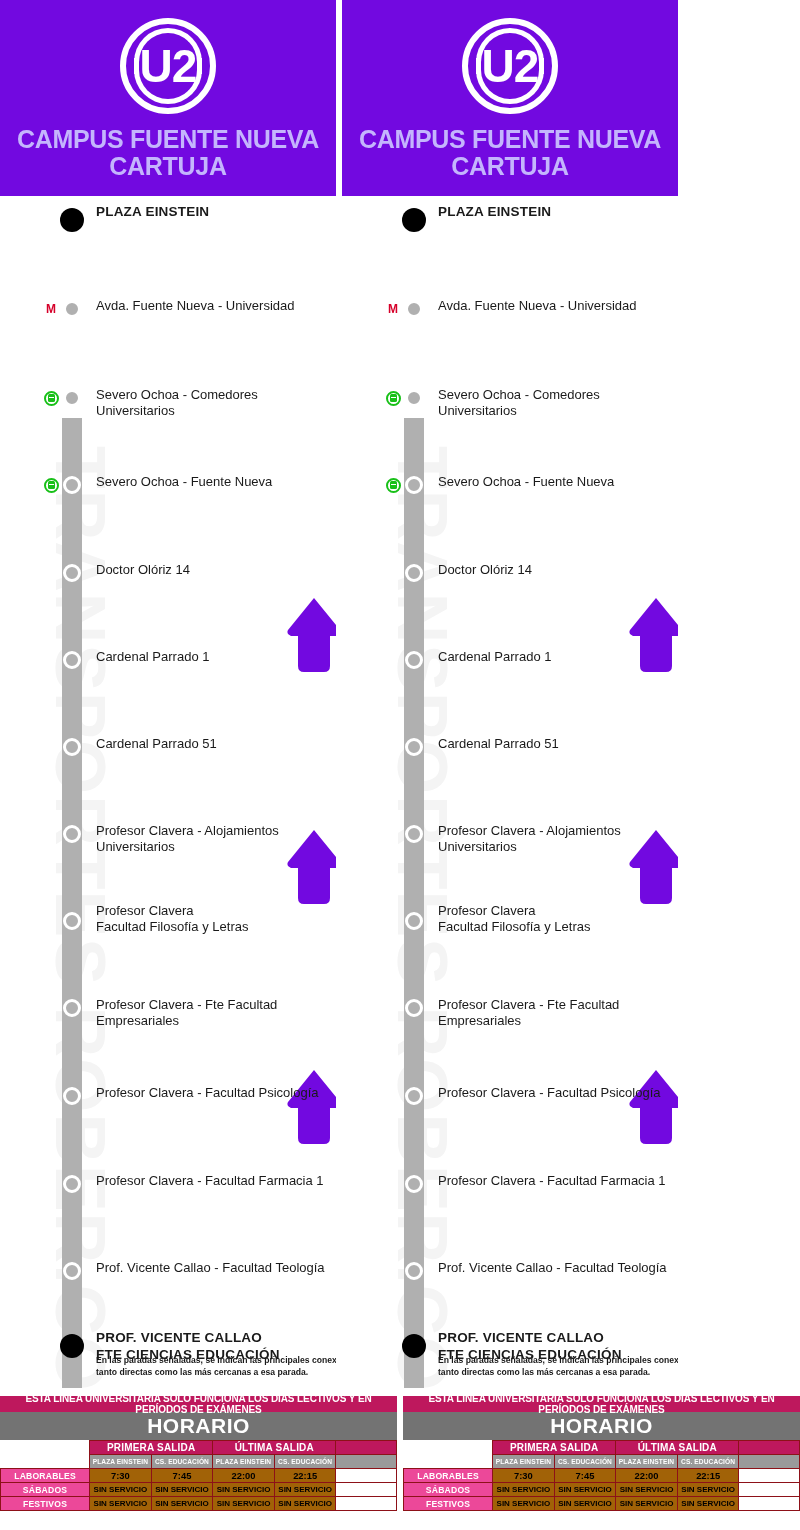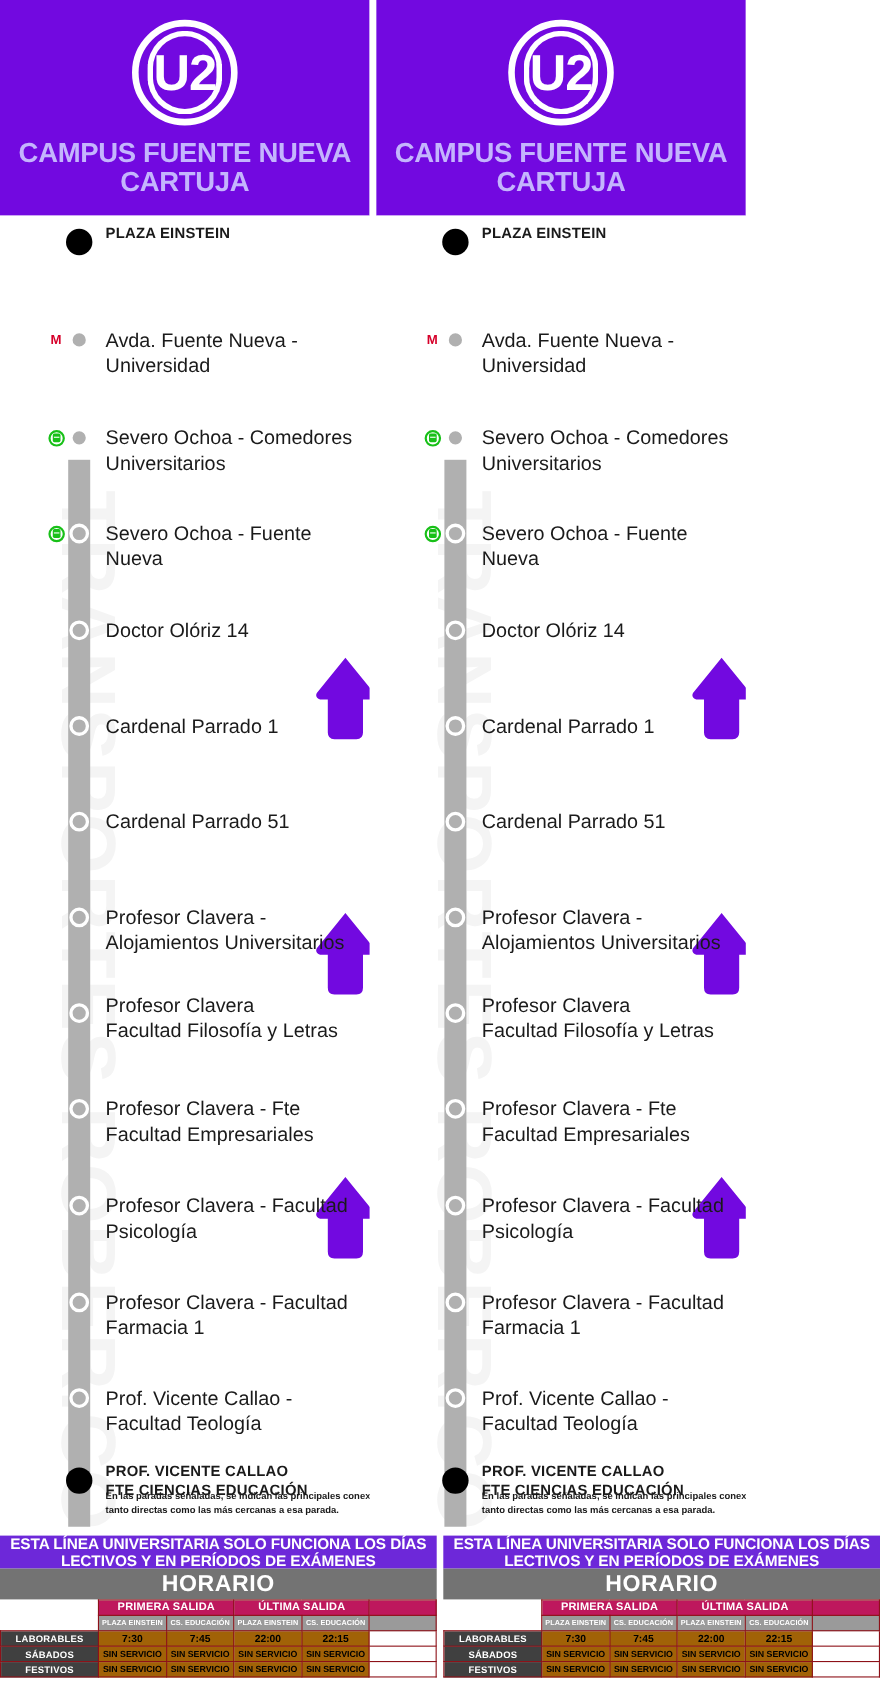--- a/index.html
+++ b/index.html
@@ -78,21 +78,21 @@
     background: #b0b0b0;
     border: 3px solid #ffffff;
   }
   .stop.term .dot {
     left: 60px; top: -12px;
     width: 24px; height: 24px;
     background: #000000; border: none;
   }
   .stop .label {
     position: absolute; left: 96px; top: -11px;
-    font-size: 18px; color: #1a1a1a; line-height: 1.25;
+    font-size: 13px; color: #1a1a1a; line-height: 1.25;
     font-family: "Liberation Sans", sans-serif;
     white-space: pre-line;
   }
   .stop.term .label {
     top: -16px;
     font-weight: bold; font-size: 13.5px; letter-spacing: 0.2px;
   }
   .stop .label.two { top: -18px; }
 
   .conn {
@@ -128,23 +128,23 @@
     line-height: 1.32;
     font-family: "Liberation Sans", sans-serif;
   }
 
   
   .bottom { position: absolute; left: 0; top: 1396px; width: 800px; height: 134px; }
   .bot-cols { display: flex; gap: 6px; }
   .bot-col { width: 397px; }
 
   .notice {
-    height: 30px; background: #6d28d9; color: #ffffff;
+    height: 16px; background: #be185d; color: #ffffff;
     display: flex; align-items: center; justify-content: center;
-    font-size: 14px; font-weight: bold; letter-spacing: -0.1px;
+    font-size: 10px; font-weight: bold; letter-spacing: -0.1px;
     text-align: center;
     font-family: "Liberation Sans", sans-serif;
   }
   .horario {
     height: 28px; background: #737373; color: #ffffff;
     display: flex; align-items: center; justify-content: center;
     font-size: 21px; font-weight: bold; letter-spacing: 0.5px;
     font-family: "Liberation Sans", sans-serif;
   }
   table.sched {
@@ -160,21 +160,21 @@
   .c-blank { border: none !important; background: #ffffff; }
   .c-group {
     background: #be185d; color: #ffffff;
     font-size: 10px; font-weight: bold; letter-spacing: 0.2px;
   }
   .c-sub {
     background: #9a9a9a; color: #ffffff;
     font-size: 6.6px; font-weight: bold; letter-spacing: 0.1px;
   }
   .c-day {
-    background: #404040; color: #ffffff;
+    background: #ec4899; color: #ffffff;
     font-size: 8.6px; font-weight: bold; letter-spacing: 0.2px;
   }
   .c-val {
     background: #a16207; color: #000000;
     font-size: 9.4px; font-weight: bold;
   }
   .c-val.small { font-size: 8px; }
   .c-empty { background: #ffffff; }
   .col-day { width: 22.5%; }
   .col-t   { width: 15.8%; }

